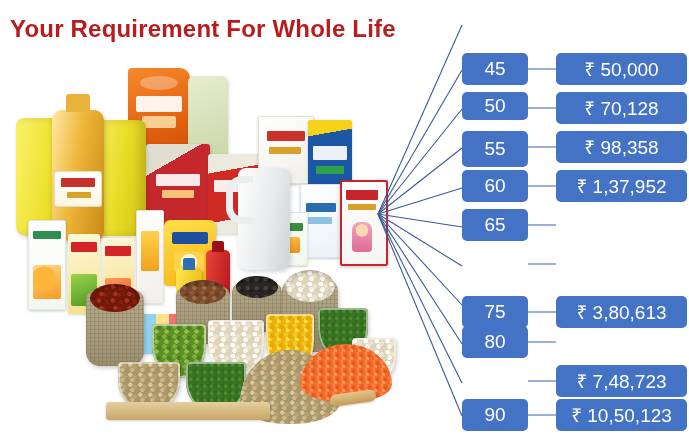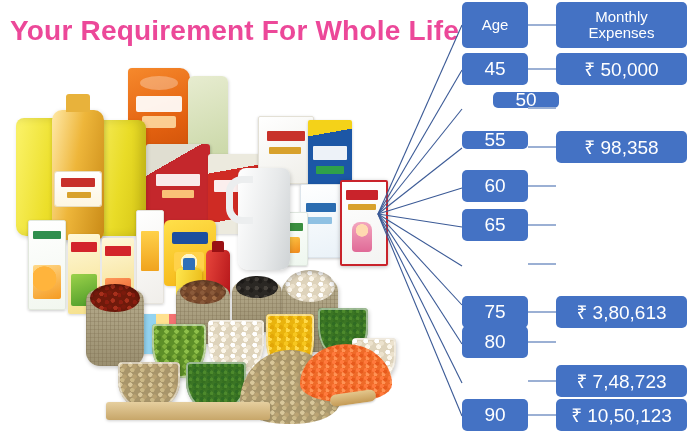--- a/index.html
+++ b/index.html
@@ -9,23 +9,23 @@
     font-family:"Liberation Sans", sans-serif;
     overflow:hidden;
     position:relative;
   }
   #stage{position:relative;width:689px;height:434px;background:#fff;overflow:hidden;}
 
   
   #title{
     position:absolute;
     left:10px; top:16px;
-    font-size:28px;
+    font-size:24px;
     font-weight:bold;
-    color:#ec4899;
+    color:#b91c1c;
     letter-spacing:0.2px;
     white-space:nowrap;
     line-height:1.1;
   }
 
   
   #photo{
     position:absolute;
     left:0px; top:62px;
     width:392px; height:330px;
@@ -325,63 +325,59 @@
       <line x1="378" y1="214" x2="462" y2="266"></line>
       <line x1="378" y1="214" x2="462" y2="305"></line>
       <line x1="378" y1="214" x2="462" y2="344"></line>
       <line x1="378" y1="214" x2="462" y2="383"></line>
       <line x1="378" y1="214" x2="462" y2="416"></line>
     </g>
   </svg>
 
   <div id="table">
 
-    <div class="row" style="top:2px;height:46px;">
-      <div class="cell cell-age hdr" style="top:0;height:46px;">
-        <span>Age</span>
-      </div>
-      <div class="link" style="top:22px;"></div>
-      <div class="cell cell-exp hdr" style="top:0;height:46px;">
-        <span>Monthly</span>
-        <span>Expenses</span>
-      </div>
-    </div>
 
     <div class="row" style="top:53px;height:32px;">
       <div class="cell cell-age" style="top:0;height:32px;">
           <span>45</span>
         </div>
       <div class="link" style="top:15px;"></div>
       <div class="cell cell-exp" style="top:0;height:32px;">
           <span>₹ 50,000</span>
         </div>
     </div>
 
     <div class="row" style="top:92px;height:32px;">
-      <div class="cell cell-age" style="top:0;height:16px;margin-left:31px;">
+      <div class="cell cell-age" style="top:0;height:28px;">
           <span>50</span>
         </div>
       <div class="link" style="top:15px;"></div>
+      <div class="cell cell-exp" style="top:0;height:32px;">
+          <span>₹ 70,128</span>
+        </div>
     </div>
 
     <div class="row" style="top:131px;height:32px;">
-      <div class="cell cell-age" style="top:0;height:18px;">
+      <div class="cell cell-age" style="top:0;height:36px;">
           <span>55</span>
         </div>
       <div class="link" style="top:15px;"></div>
       <div class="cell cell-exp" style="top:0;height:32px;">
           <span>₹ 98,358</span>
         </div>
     </div>
 
     <div class="row" style="top:170px;height:32px;">
       <div class="cell cell-age" style="top:0;height:32px;">
           <span>60</span>
         </div>
       <div class="link" style="top:15px;"></div>
+      <div class="cell cell-exp" style="top:0;height:32px;">
+          <span>₹ 1,37,952</span>
+        </div>
     </div>
 
     <div class="row" style="top:209px;height:32px;">
       <div class="cell cell-age" style="top:0;height:32px;">
           <span>65</span>
         </div>
       <div class="link" style="top:15px;"></div>
     </div>
 
     <div class="row" style="top:248px;height:32px;">

